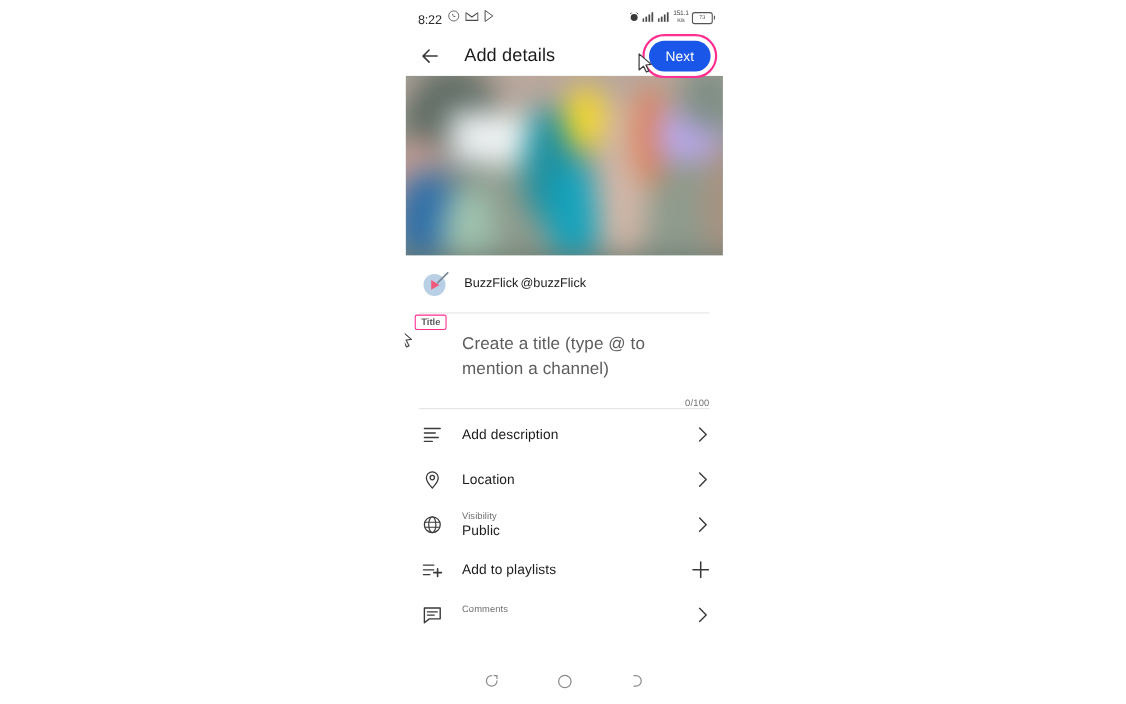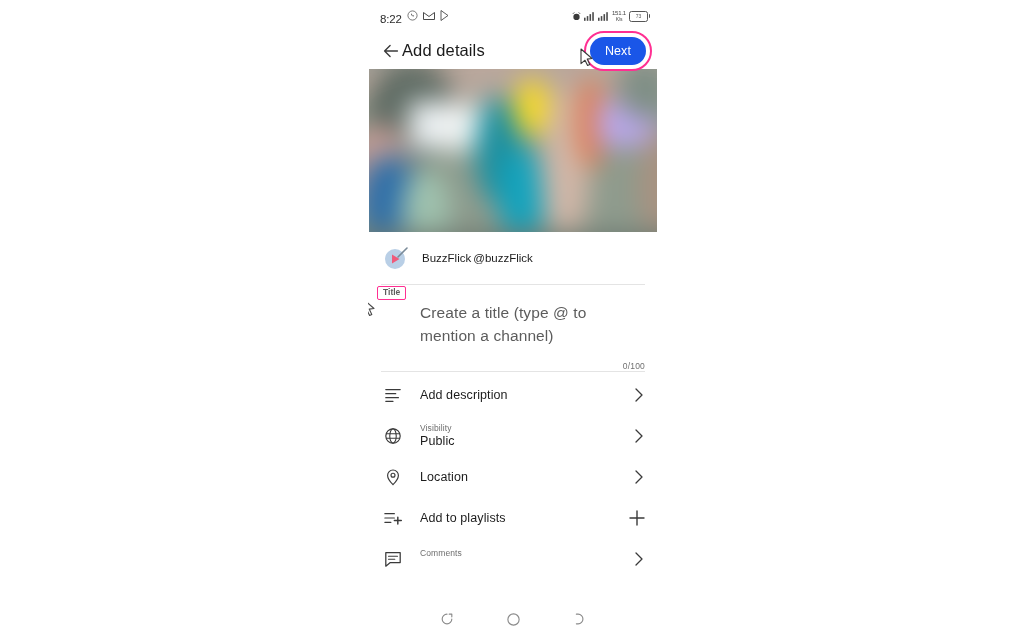--- a/index.html
+++ b/index.html
@@ -98,20 +98,21 @@
     height: 37px;
     display: flex;
     align-items: center;
     padding: 0 8px 0 12px;
     box-sizing: border-box;
   }
   .back-arrow { width: 22px; height: 22px; flex: 0 0 auto; }
   .appbar-title {
     font-size: 16.5px;
     color: #1b1b1b;
+    margin-left: 20px;
     letter-spacing: 0.1px;
   }
   .appbar-spacer { flex: 1 1 auto; }
   .next-btn {
     background: #1a56e8;
     color: #ffffff;
     font-size: 12.5px;
     padding: 7px 15px;
     border-radius: 20px;
     border: none;
@@ -392,45 +393,45 @@
         <span class="row-trail">
           <svg width="12" height="14" viewBox="0 0 12 14">
               <path d="M3 1l6 6-6 6" fill="none" stroke="#3a3a3a" stroke-width="1.3" stroke-linecap="round" stroke-linejoin="round"></path>
             </svg>
         </span>
       </div>
 
       <div class="row">
         <span class="row-icon">
           <svg width="18" height="18" viewBox="0 0 20 20">
+              <path d="M10 18.5c0 0-6-6.2-6-10.3A6 6 0 0 1 16 8.2c0 4.1-6 10.3-6 10.3z" fill="none" stroke="#3a3a3a" stroke-width="1.3"></path>
+              <circle cx="10" cy="8" r="2.2" fill="none" stroke="#3a3a3a" stroke-width="1.3"></circle>
+            </svg>
+        </span>
+        <span class="row-body">
+          <span class="row-label">Location</span>
+        </span>
+        <span class="row-trail">
+          <svg width="12" height="14" viewBox="0 0 12 14">
+              <path d="M3 1l6 6-6 6" fill="none" stroke="#3a3a3a" stroke-width="1.3" stroke-linecap="round" stroke-linejoin="round"></path>
+            </svg>
+        </span>
+      </div>
+
+      <div class="row">
+        <span class="row-icon">
+          <svg width="18" height="18" viewBox="0 0 20 20">
               <circle cx="10" cy="10" r="8" fill="none" stroke="#3a3a3a" stroke-width="1.3"></circle>
               <ellipse cx="10" cy="10" rx="3.6" ry="8" fill="none" stroke="#3a3a3a" stroke-width="1.2"></ellipse>
               <path d="M2.4 7.5h15.2M2.4 12.5h15.2" stroke="#3a3a3a" stroke-width="1.1"></path>
             </svg>
         </span>
         <span class="row-body">
           <span class="row-sublabel">Visibility</span>
           <span class="row-value">Public</span>
-        </span>
-        <span class="row-trail">
-          <svg width="12" height="14" viewBox="0 0 12 14">
-              <path d="M3 1l6 6-6 6" fill="none" stroke="#3a3a3a" stroke-width="1.3" stroke-linecap="round" stroke-linejoin="round"></path>
-            </svg>
-        </span>
-      </div>
-
-      <div class="row">
-        <span class="row-icon">
-          <svg width="18" height="18" viewBox="0 0 20 20">
-              <path d="M10 18.5c0 0-6-6.2-6-10.3A6 6 0 0 1 16 8.2c0 4.1-6 10.3-6 10.3z" fill="none" stroke="#3a3a3a" stroke-width="1.3"></path>
-              <circle cx="10" cy="8" r="2.2" fill="none" stroke="#3a3a3a" stroke-width="1.3"></circle>
-            </svg>
-        </span>
-        <span class="row-body">
-          <span class="row-label">Location</span>
         </span>
         <span class="row-trail">
           <svg width="12" height="14" viewBox="0 0 12 14">
               <path d="M3 1l6 6-6 6" fill="none" stroke="#3a3a3a" stroke-width="1.3" stroke-linecap="round" stroke-linejoin="round"></path>
             </svg>
         </span>
       </div>
 
       <div class="row">
         <span class="row-icon">

